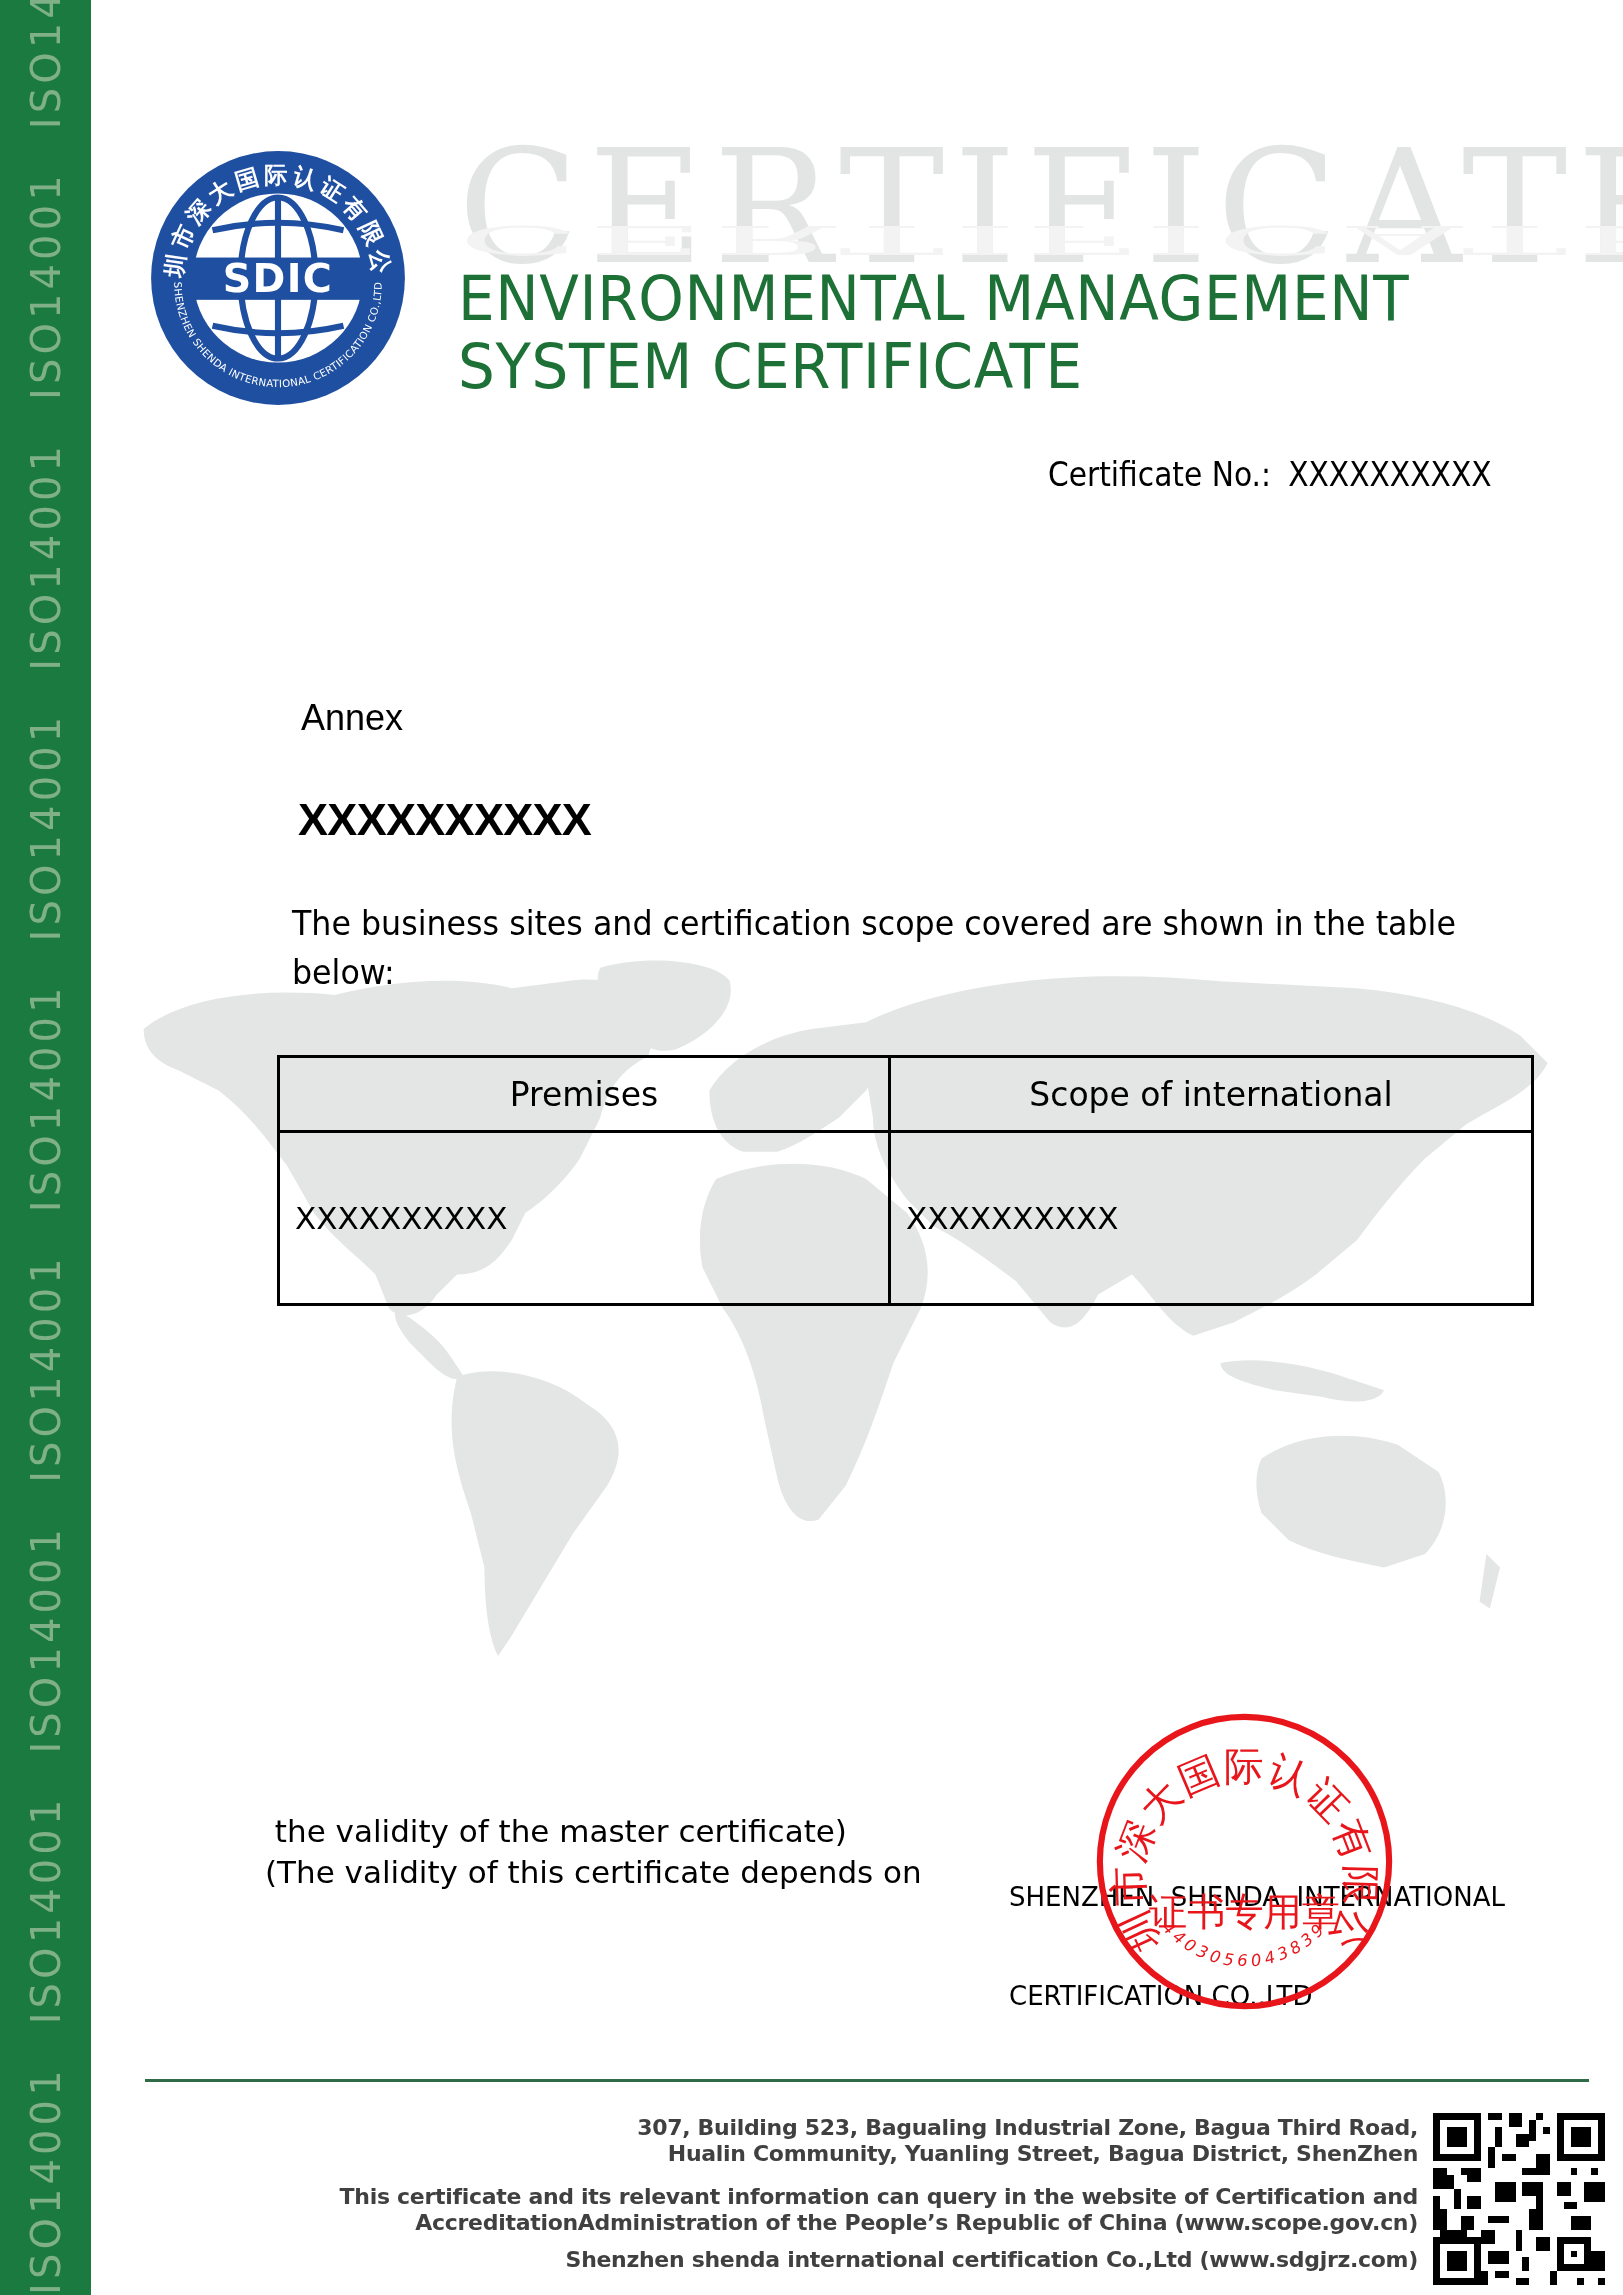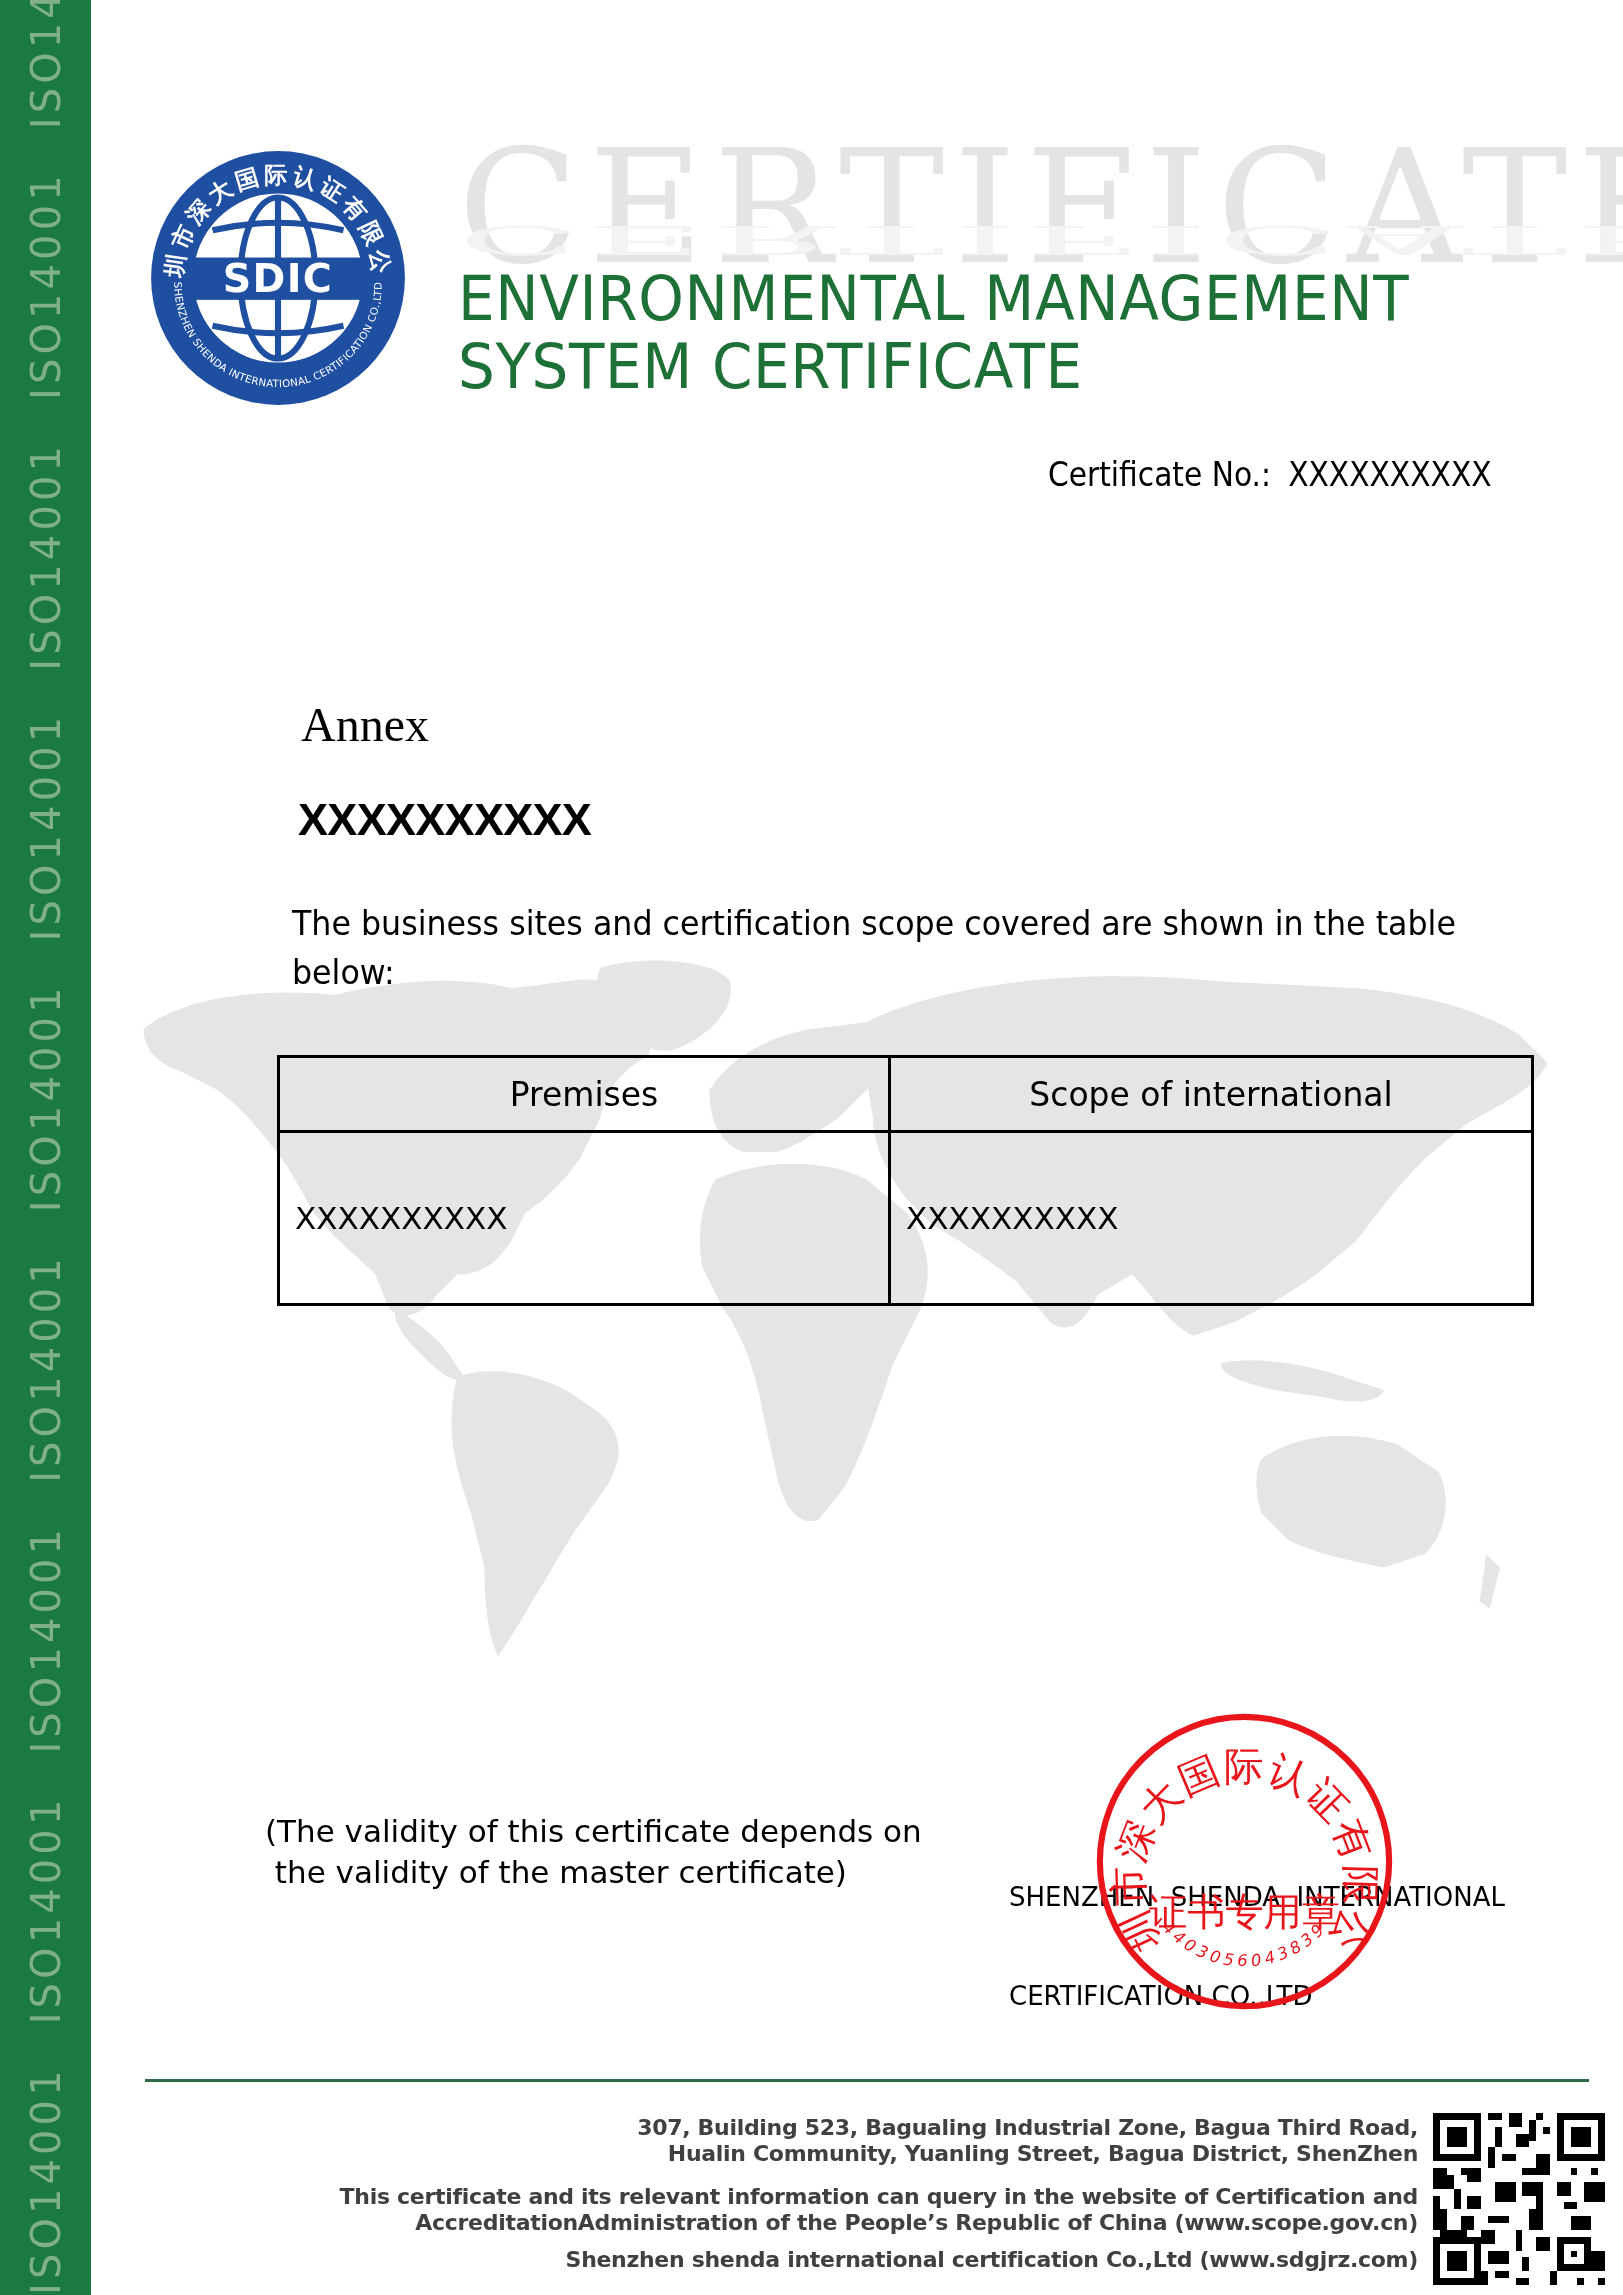--- a/index.html
+++ b/index.html
@@ -34,21 +34,21 @@
   .green-title {
     position:absolute; left:458px; font-family:"DejaVu Sans", sans-serif; font-size:63px;
     color:#1e7136; letter-spacing:0.7px; line-height:1; transform:scaleX(0.92); transform-origin:left;
     font-weight:normal;
   }
   #cert-no {
     position:absolute; left:1048px; top:455px; font-family:"DejaVu Sans", sans-serif; font-size:33px;
     transform:scaleX(0.9); transform-origin:left; white-space:nowrap;
   }
   #cert-no .gap { display:inline-block; width:19px; }
-  #annex { position:absolute; left:301px; top:697px; font-family:Liberation Serif, serif; font-size:48px; }
+  #annex { position:absolute; left:301px; top:697px; font-family:Liberation Sans, sans-serif; font-size:36px; }
   #org-name { position:absolute; left:298px; top:794px; font-family:"Liberation Sans", sans-serif; font-size:45px; font-weight:bold; letter-spacing:-0.7px; }
   #intro {
     position:absolute; left:292px; top:899px; width:1214px; font-family:"DejaVu Sans", sans-serif;
     font-size:33px; line-height:49px; transform:scaleX(0.96); transform-origin:left;
   }
   
   #scope-table {
     position:absolute; left:277px; top:1055px; width:1257px; height:251px; border-collapse:collapse;
     font-family:"DejaVu Sans", sans-serif; font-size:33px; background:transparent;
   }
@@ -151,22 +151,22 @@
   </thead>
   <tbody>
     <tr>
       <td>XXXXXXXXXX</td>
       <td>XXXXXXXXXX</td>
     </tr>
   </tbody>
 </table>
 
 <div id="validity">
+  <div style="white-space:pre"> the validity of the master certificate)</div>
   <div style="white-space:pre">(The validity of this certificate depends on</div>
-  <div style="white-space:pre"> the validity of the master certificate)</div>
 </div>
 
 <div id="company">
   <div>SHENZHEN  SHENDA  INTERNATIONAL</div>
   <div>CERTIFICATION CO.,LTD</div>
 </div>
 
 <svg id="seal" viewBox="0 0 450 450">
   <defs>
     <path id="sealTop" d="M 95 330 A 150 150 0 1 1 355 330"></path>

